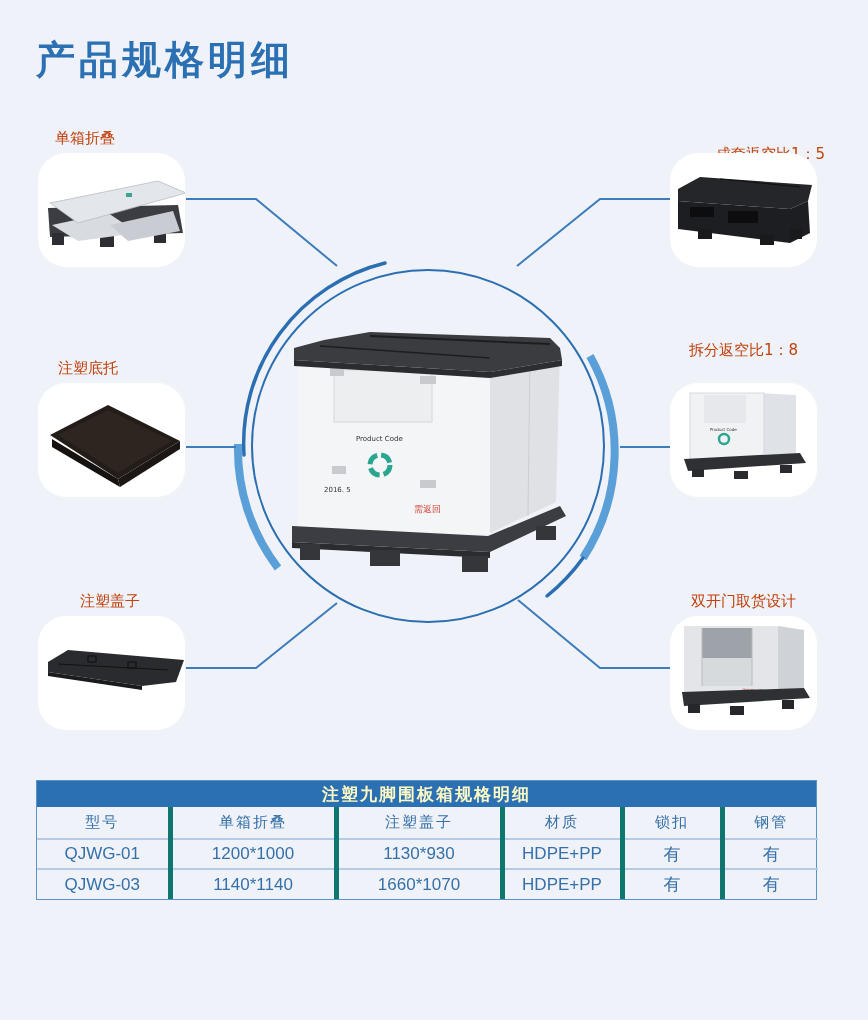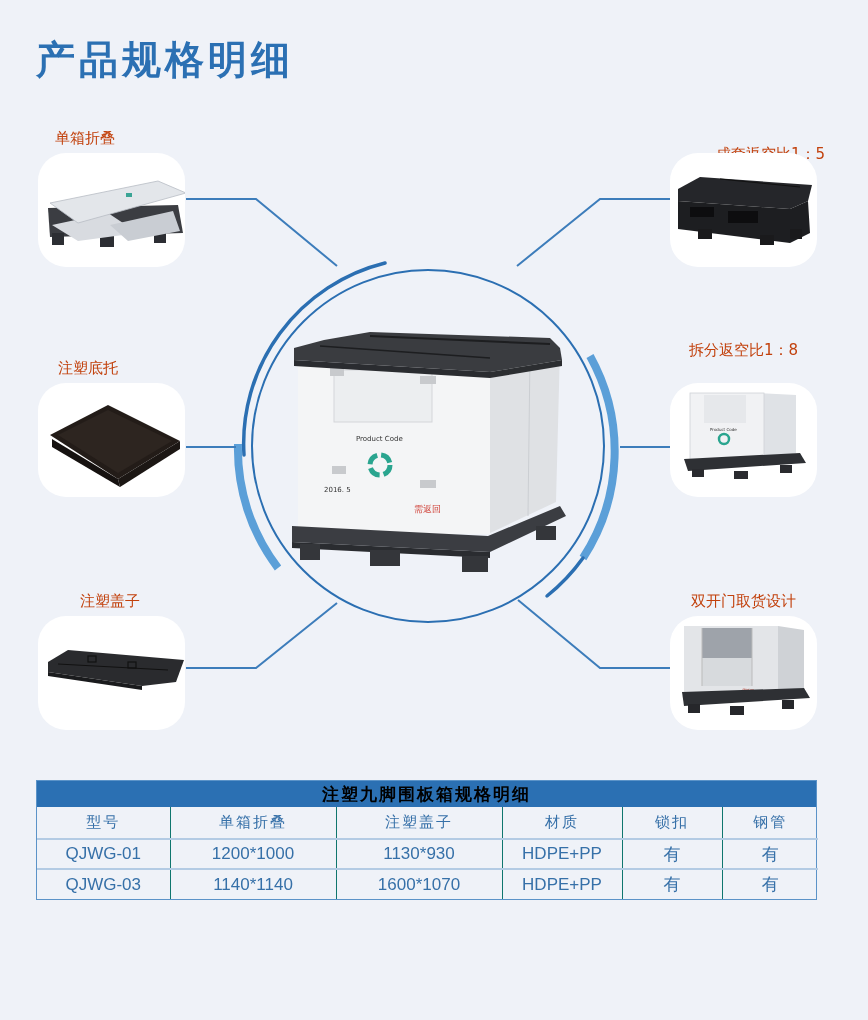--- a/index.html
+++ b/index.html
@@ -41,34 +41,34 @@
     .spec-table {
       position: absolute;
       left: 36px; top: 780px;
       width: 781px;
       border: 1px solid #5b93c8;
       background: #eff2f8;
     }
     .spec-table .t-title {
       height: 26px;
       background: #2b70b3;
-      color: #000000;
+      color: #fef9c3;
       font-weight: bold;
       font-size: 17px;
       line-height: 26px;
       text-align: center;
       letter-spacing: 2px;
     }
     .spec-table table {
       width: 100%;
       border-collapse: collapse;
       table-layout: fixed;
     }
     .spec-table th, .spec-table td {
-      border-right: 1px solid #0f766e;
+      border-right: 5px solid #0f766e;
       border-bottom: 2px solid #b3cbe4;
       text-align: center;
       color: #3670a8;
       font-weight: normal;
       font-family: "Liberation Sans", "DejaVu Sans", sans-serif;
     }
     .spec-table th { height: 32px; font-size: 15px; letter-spacing: 2px; }
     .spec-table td { height: 30px; font-size: 17px; }
     .spec-table tr:last-child td { border-bottom: none; }
     .spec-table th:last-child, .spec-table td:last-child { border-right: none; }
@@ -240,20 +240,20 @@
         <td>QJWG-01</td>
         <td>1200*1000</td>
         <td>1130*930</td>
         <td>HDPE+PP</td>
         <td>有</td>
         <td>有</td>
       </tr>
       <tr>
         <td>QJWG-03</td>
         <td>1140*1140</td>
-        <td>1600*1070</td>
+        <td>1660*1070</td>
         <td>HDPE+PP</td>
         <td>有</td>
         <td>有</td>
       </tr>
     </tbody>
   </table>
 </div>
 
 </body></html>

